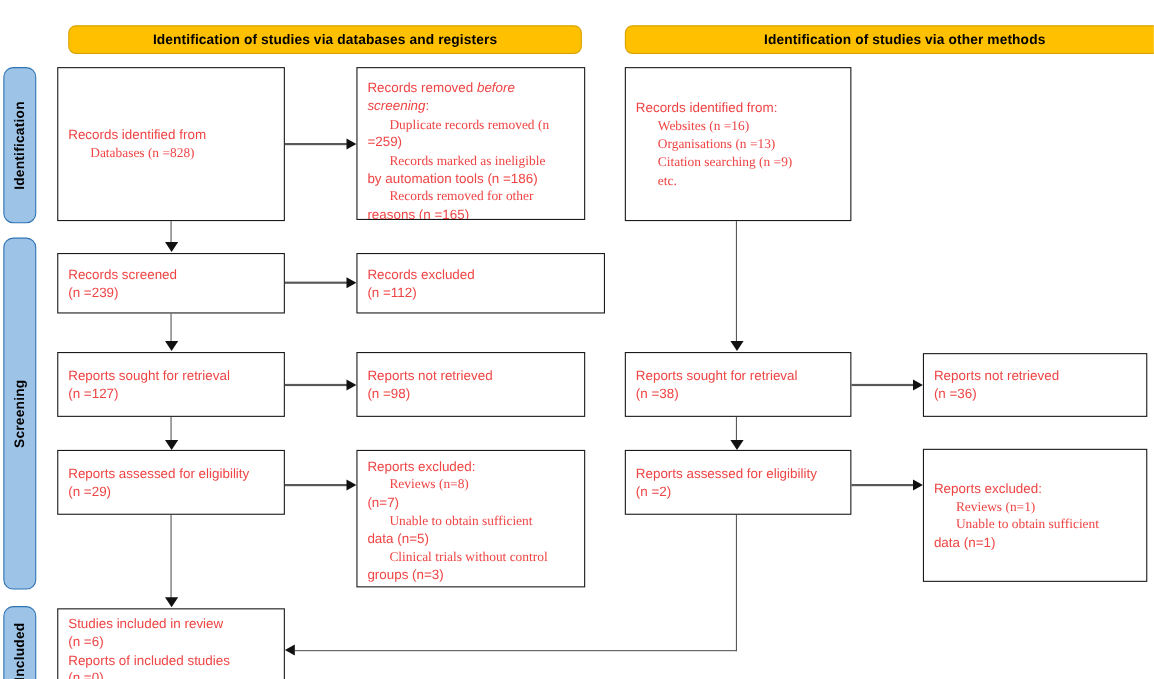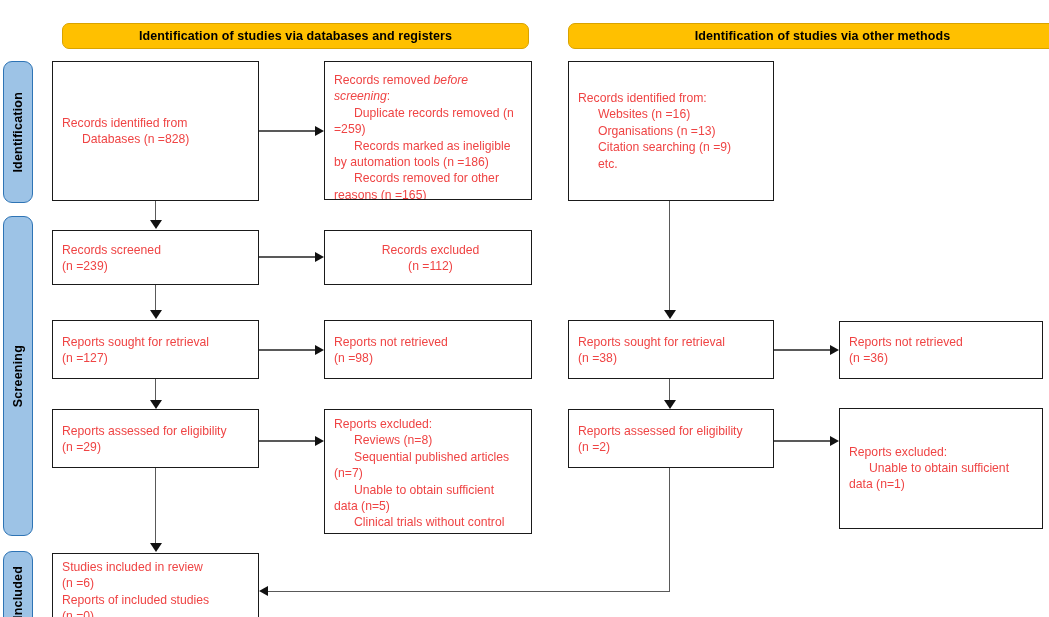--- a/index.html
+++ b/index.html
@@ -68,21 +68,21 @@
     position:absolute;
     left:9px;
     right:4px;
     font-size:12.2px;
     line-height:16.4px;
     color:#ef4444;
     white-space:pre-wrap;
   }
   .box.vmid .txt{ top:50%; transform:translateY(-50%); }
   .box.vtop .txt{ top:8px; }
-  .ind{ padding-left:20px; display:block; }
+  .ind{ padding-left:20px; display:block;font-family:Liberation Serif, serif; }
   .ital{ font-style:italic; }
 
   
   .ln{ position:absolute; background:#595959; }
   .lnh{ height:1.6px; }
   .lnv{ width:1.6px; }
   .arr{ position:absolute; width:0; height:0; }
   .arr.down{
     border-left:6px solid transparent;
     border-right:6px solid transparent;
@@ -129,38 +129,38 @@
   </div>
 
   <div class="box vtop" style="left:324px;top:41px;width:208px;height:139px;">
     <div class="txt" style="top:10px;"><span>Records removed </span><span class="ital">before</span><br><span class="ital">screening</span><span>:</span><br><span class="ind">Duplicate records removed (n</span><span>=259)</span><br><span class="ind">Records marked as ineligible</span><span>by automation tools (n =186)</span><br><span class="ind">Records removed for other</span><span>reasons (n =165)</span></div>
   </div>
 
   <div class="box vmid" style="left:52px;top:210px;width:207px;height:55px;">
     <div class="txt"><span>Records screened</span><br><span>(n =239)</span></div>
   </div>
 
-  <div class="box vmid" style="left:324px;top:210px;width:208px;height:55px;text-align:center;">
+  <div class="box vmid" style="left:324px;top:210px;width:226px;height:55px;">
     <div class="txt"><span>Records excluded</span><br><span>(n =112)</span></div>
   </div>
 
   <div class="box vmid" style="left:52px;top:300px;width:207px;height:59px;">
     <div class="txt"><span>Reports sought for retrieval</span><br><span>(n =127)</span></div>
   </div>
 
   <div class="box vmid" style="left:324px;top:300px;width:208px;height:59px;">
     <div class="txt"><span>Reports not retrieved</span><br><span>(n =98)</span></div>
   </div>
 
   <div class="box vmid" style="left:52px;top:389px;width:207px;height:59px;">
     <div class="txt"><span>Reports assessed for eligibility</span><br><span>(n =29)</span></div>
   </div>
 
   <div class="box vtop" style="left:324px;top:389px;width:208px;height:125px;">
-    <div class="txt" style="top:6px;"><span>Reports excluded:</span><br><span class="ind">Reviews (n=8)</span><span class="ind">Sequential published articles</span><span>(n=7)</span><br><span class="ind">Unable to obtain sufficient</span><span>data (n=5)</span><br><span class="ind">Clinical trials without control</span><span>groups (n=3)</span></div>
+    <div class="txt" style="top:6px;"><span>Reports excluded:</span><br><span class="ind">Reviews (n=8)</span><span>(n=7)</span><br><span class="ind">Unable to obtain sufficient</span><span>data (n=5)</span><br><span class="ind">Clinical trials without control</span><span>groups (n=3)</span></div>
   </div>
 
   <div class="box vmid" style="left:52px;top:533px;width:207px;height:78px;">
     <div class="txt"><span>Studies included in review</span><br><span>(n =6)</span><br><span>Reports of included studies</span><br><span>(n =0)</span></div>
   </div>
 
   <div class="box vmid" style="left:568px;top:41px;width:206px;height:140px;">
     <div class="txt"><span>Records identified from:</span><br><span class="ind">Websites (n =16)</span><span class="ind">Organisations (n =13)</span><span class="ind">Citation searching (n =9)</span><span class="ind">etc.</span></div>
   </div>
 
@@ -170,21 +170,21 @@
 
   <div class="box vmid" style="left:839px;top:301px;width:204px;height:58px;">
     <div class="txt"><span>Reports not retrieved</span><br><span>(n =36)</span></div>
   </div>
 
   <div class="box vmid" style="left:568px;top:389px;width:206px;height:59px;">
     <div class="txt"><span>Reports assessed for eligibility</span><br><span>(n =2)</span></div>
   </div>
 
   <div class="box vmid" style="left:839px;top:388px;width:204px;height:121px;">
-    <div class="txt"><span>Reports excluded:</span><br><span class="ind">Unable to obtain sufficient</span><span>data (n=1)</span></div>
+    <div class="txt"><span>Reports excluded:</span><br><span class="ind">Reviews (n=1)</span><span class="ind">Unable to obtain sufficient</span><span>data (n=1)</span></div>
   </div>
 
   <div class="ln lnh" style="left:259px;top:110px;width:57px;"></div>
   <div class="arr right" style="left:315px;top:105.5px;"></div>
 
   <div class="ln lnv" style="left:154.5px;top:181px;height:21px;"></div>
   <div class="arr down" style="left:149.5px;top:200px;"></div>
 
   <div class="ln lnh" style="left:259px;top:236px;width:57px;"></div>
   <div class="arr right" style="left:315px;top:231.5px;"></div>

